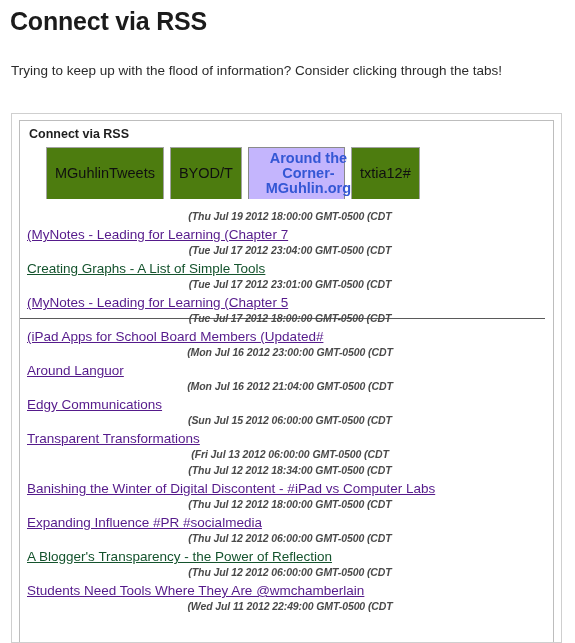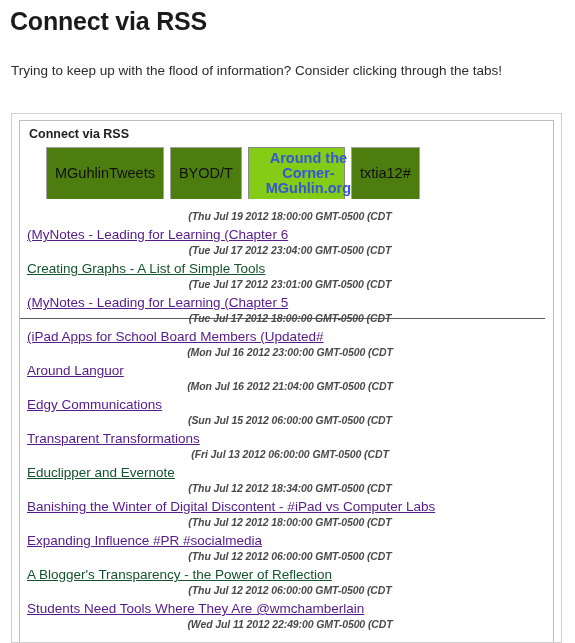--- a/index.html
+++ b/index.html
@@ -88,21 +88,21 @@
     color: #101010;
     padding: 0 8px;
     margin-right: 6px;
     line-height: 15px;
     position: relative;
     z-index: 1;
     cursor: pointer;
     user-select: none;
   }
   .tab.active {
-    background: #84cc16;
+    background: #c4b5fd;
     color: #3457d5;
     font-weight: bold;
     border: 1px solid #8a8a8a;
     border-bottom: none;
     z-index: 3;
     padding-left: 32px;
   }
   .tab-underline {
     position: absolute;
     left: 0;
@@ -171,28 +171,28 @@
           <span>Around the Corner-MGuhlin.org</span>
         </div>
         <div class="tab">
           <span>txtia12#</span>
         </div>
       </div>
     <div class="tab-underline"></div>
 
     <div class="feed-list" id="feed-list">
         <div class="feed-entry"><div class="entry-date">(Thu Jul 19 2012 18:00:00 GMT-0500 (CDT</div></div>
-        <div class="feed-entry"><a class="entry-link visited">(MyNotes - Leading for Learning (Chapter 6</a><div class="entry-date">(Tue Jul 17 2012 23:04:00 GMT-0500 (CDT</div></div>
+        <div class="feed-entry"><a class="entry-link visited">(MyNotes - Leading for Learning (Chapter 7</a><div class="entry-date">(Tue Jul 17 2012 23:04:00 GMT-0500 (CDT</div></div>
         <div class="feed-entry"><a class="entry-link">Creating Graphs - A List of Simple Tools</a><div class="entry-date">(Tue Jul 17 2012 23:01:00 GMT-0500 (CDT</div></div>
         <div class="feed-entry"><a class="entry-link visited">(MyNotes - Leading for Learning (Chapter 5</a><div class="entry-date">(Tue Jul 17 2012 18:00:00 GMT-0500 (CDT</div></div>
         <div class="feed-entry"><a class="entry-link visited">(iPad Apps for School Board Members (Updated#</a><div class="entry-date">(Mon Jul 16 2012 23:00:00 GMT-0500 (CDT</div></div>
         <div class="feed-entry"><a class="entry-link visited">Around Languor</a><div class="entry-date">(Mon Jul 16 2012 21:04:00 GMT-0500 (CDT</div></div>
         <div class="feed-entry"><a class="entry-link visited">Edgy Communications</a><div class="entry-date">(Sun Jul 15 2012 06:00:00 GMT-0500 (CDT</div></div>
         <div class="feed-entry"><a class="entry-link visited">Transparent Transformations</a><div class="entry-date">(Fri Jul 13 2012 06:00:00 GMT-0500 (CDT</div></div>
-        <div class="feed-entry"><a class="entry-link">Educlipper and Evernote</a><div class="entry-date">(Thu Jul 12 2012 18:34:00 GMT-0500 (CDT</div></div>
+        <div class="feed-entry"><div class="entry-date">(Thu Jul 12 2012 18:34:00 GMT-0500 (CDT</div></div>
         <div class="feed-entry"><a class="entry-link visited">Banishing the Winter of Digital Discontent - #iPad vs Computer Labs</a><div class="entry-date">(Thu Jul 12 2012 18:00:00 GMT-0500 (CDT</div></div>
         <div class="feed-entry"><a class="entry-link visited">Expanding Influence #PR #socialmedia</a><div class="entry-date">(Thu Jul 12 2012 06:00:00 GMT-0500 (CDT</div></div>
         <div class="feed-entry"><a class="entry-link">A Blogger's Transparency - the Power of Reflection</a><div class="entry-date">(Thu Jul 12 2012 06:00:00 GMT-0500 (CDT</div></div>
         <div class="feed-entry"><a class="entry-link visited">Students Need Tools Where They Are @wmchamberlain</a><div class="entry-date">(Wed Jul 11 2012 22:49:00 GMT-0500 (CDT</div></div>
       </div>
 
   </div>
 </div>
 
 </body></html>

